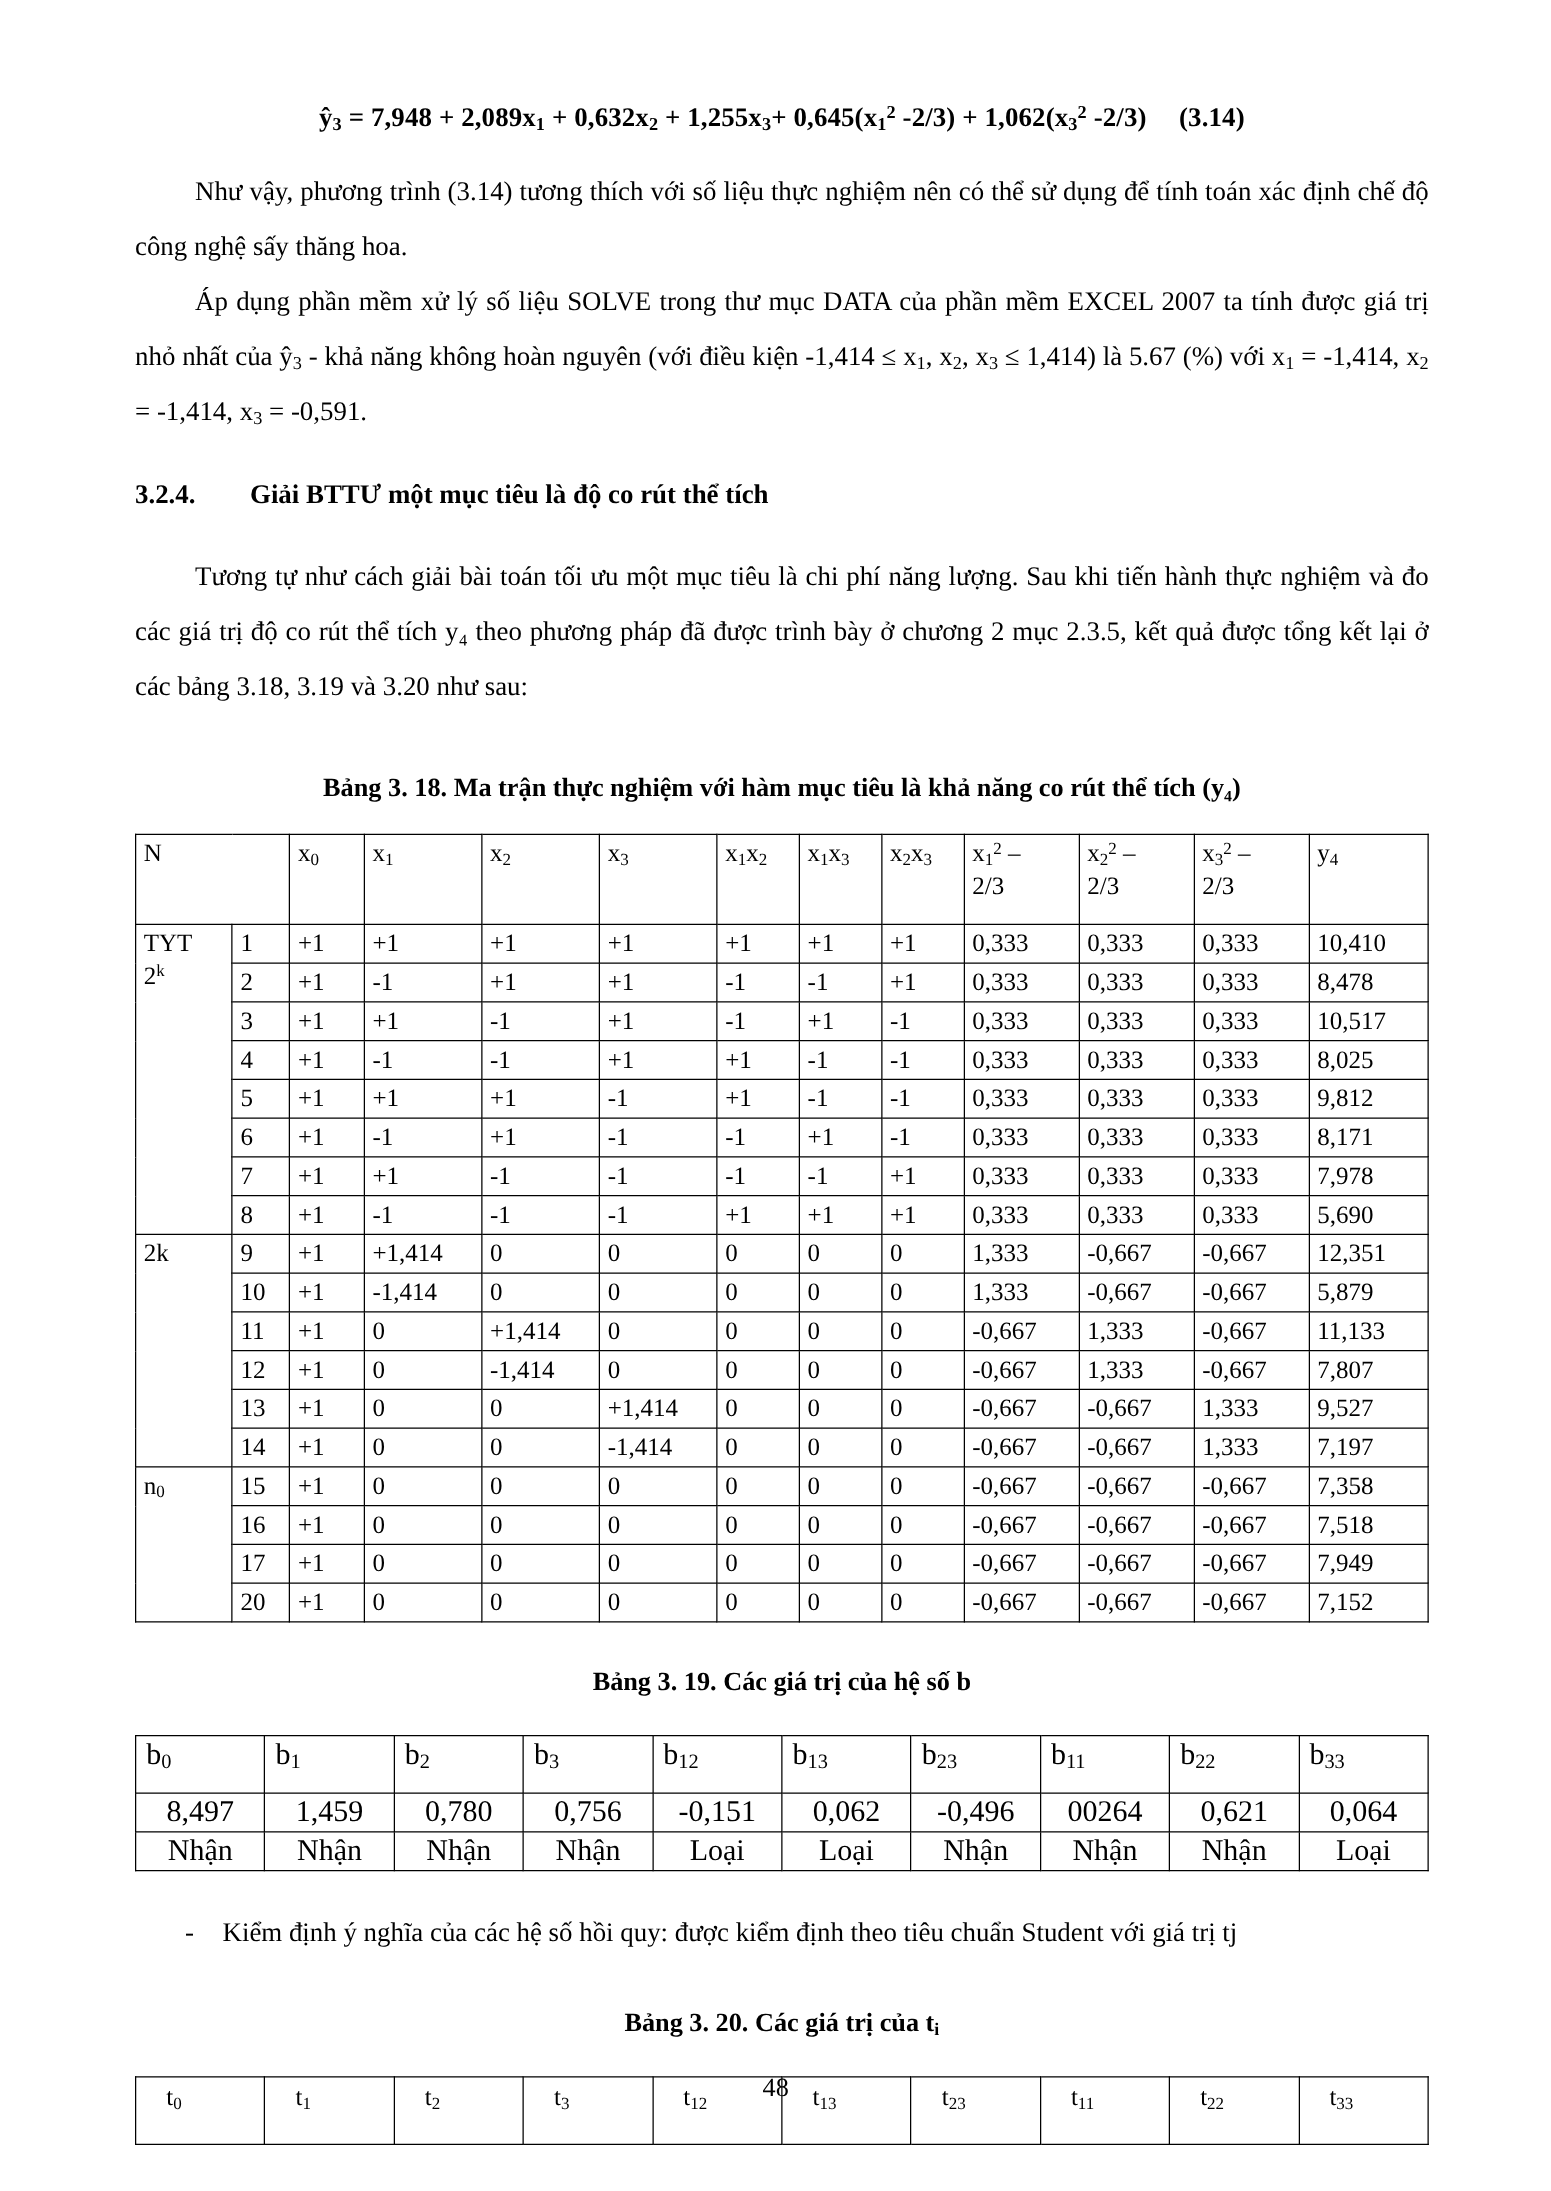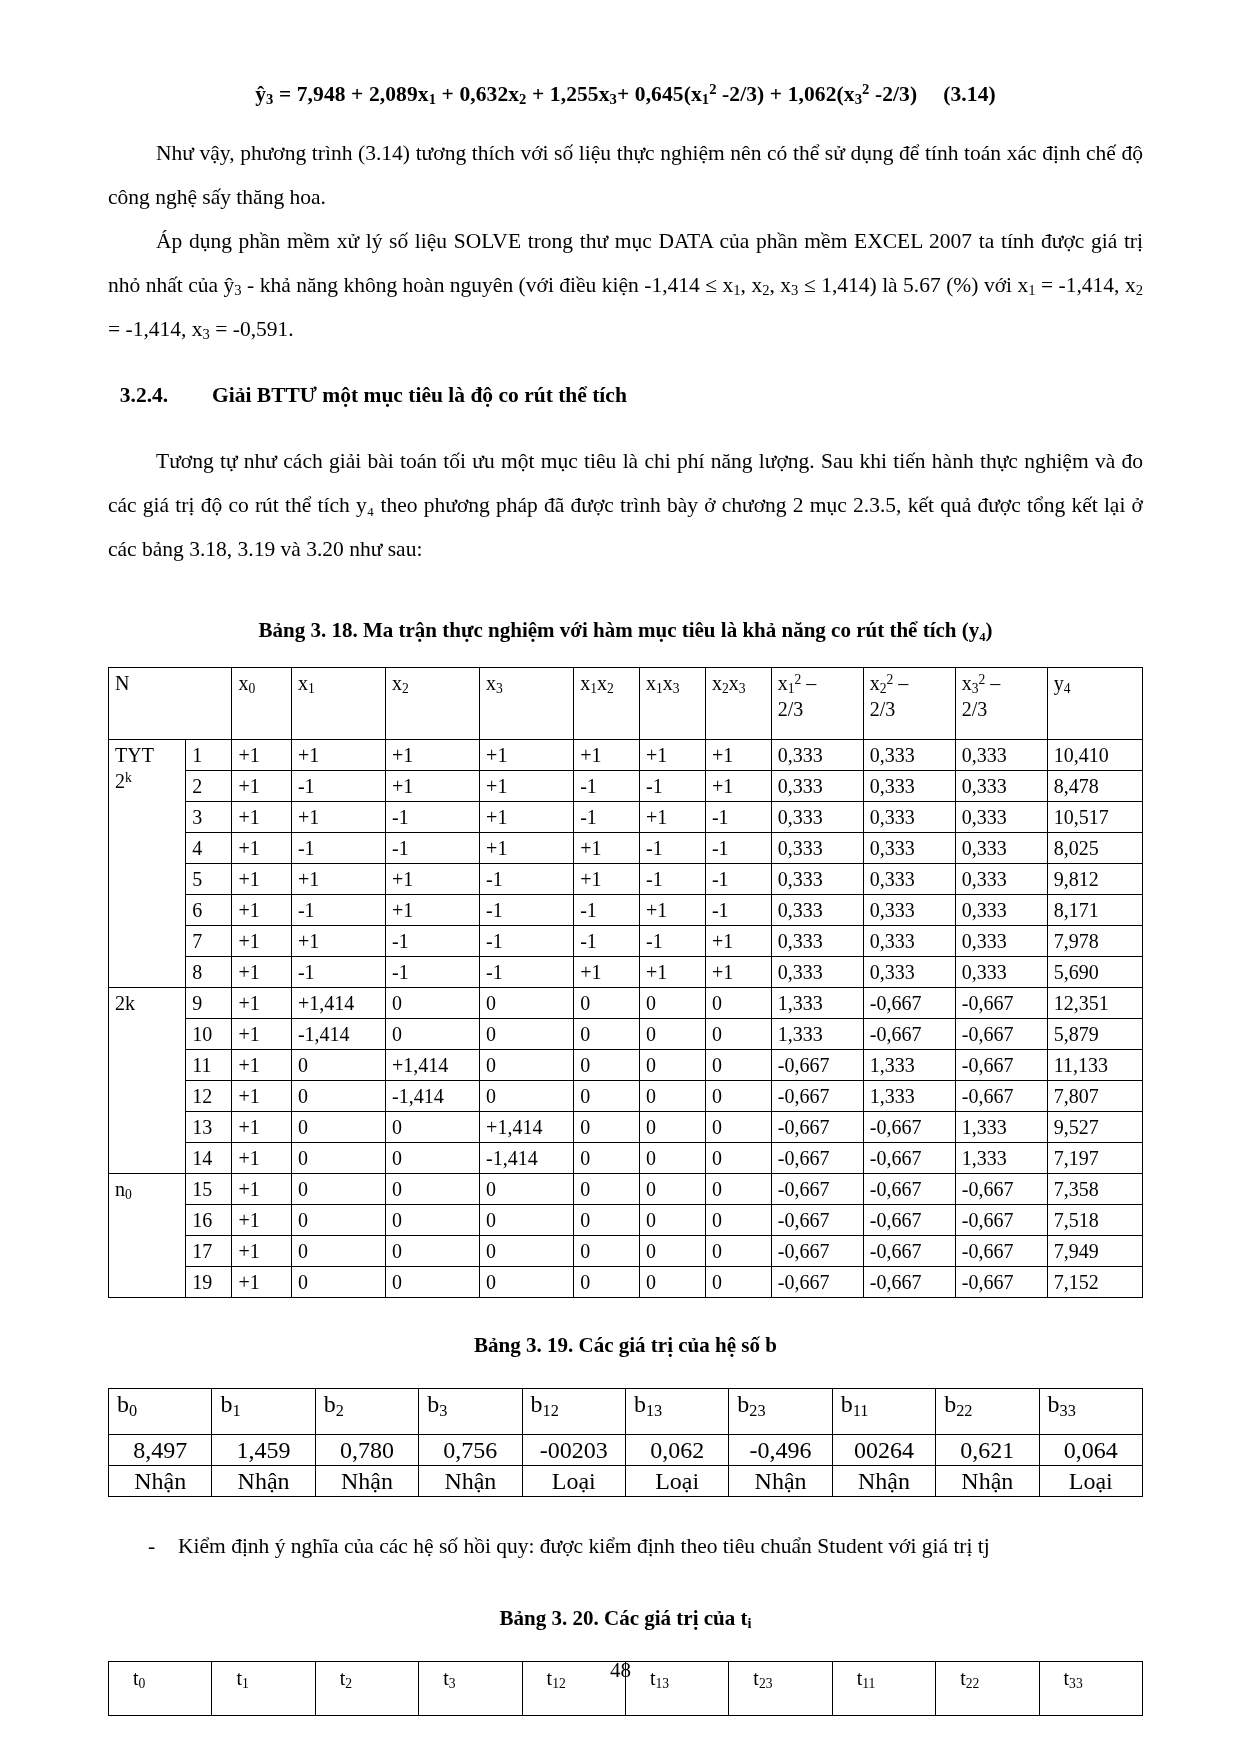--- a/index.html
+++ b/index.html
@@ -48,22 +48,21 @@
     text-align: justify;
     text-indent: 48px;
   }
 
   h3.section {
     font-size: 21.5px;
     font-weight: bold;
     margin: 0;
     line-height: 40px;
     display: flex;
-    gap: 32px;
-    text-align: center;
+    gap: 20px;
   }
   h3.section .num { width: 72px; flex: none; }
 
   .caption {
     text-align: center;
     font-weight: bold;
     font-size: 21px;
     margin: 12px;
     line-height: 34px;
   }
@@ -452,21 +451,21 @@
         <td>0</td>
         <td>0</td>
         <td>0</td>
         <td>0</td>
         <td>-0,667</td>
         <td>-0,667</td>
         <td>-0,667</td>
         <td>7,949</td>
       </tr>
       <tr>
-        <td class="numcol">19</td>
+        <td class="numcol">20</td>
         <td>+1</td>
         <td>0</td>
         <td>0</td>
         <td>0</td>
         <td>0</td>
         <td>0</td>
         <td>0</td>
         <td>-0,667</td>
         <td>-0,667</td>
         <td>-0,667</td>
@@ -505,21 +504,21 @@
         <td class="hdr">b<sub>23</sub></td>
         <td class="hdr">b<sub>11</sub></td>
         <td class="hdr">b<sub>22</sub></td>
         <td class="hdr">b<sub>33</sub></td>
       </tr>
       <tr>
         <td class="val">8,497</td>
         <td class="val">1,459</td>
         <td class="val">0,780</td>
         <td class="val">0,756</td>
-        <td class="val">-00203</td>
+        <td class="val">-0,151</td>
         <td class="val">0,062</td>
         <td class="val">-0,496</td>
         <td class="val">00264</td>
         <td class="val">0,621</td>
         <td class="val">0,064</td>
       </tr>
       <tr>
         <td class="sts">Nhận</td>
         <td class="sts">Nhận</td>
         <td class="sts">Nhận</td>

